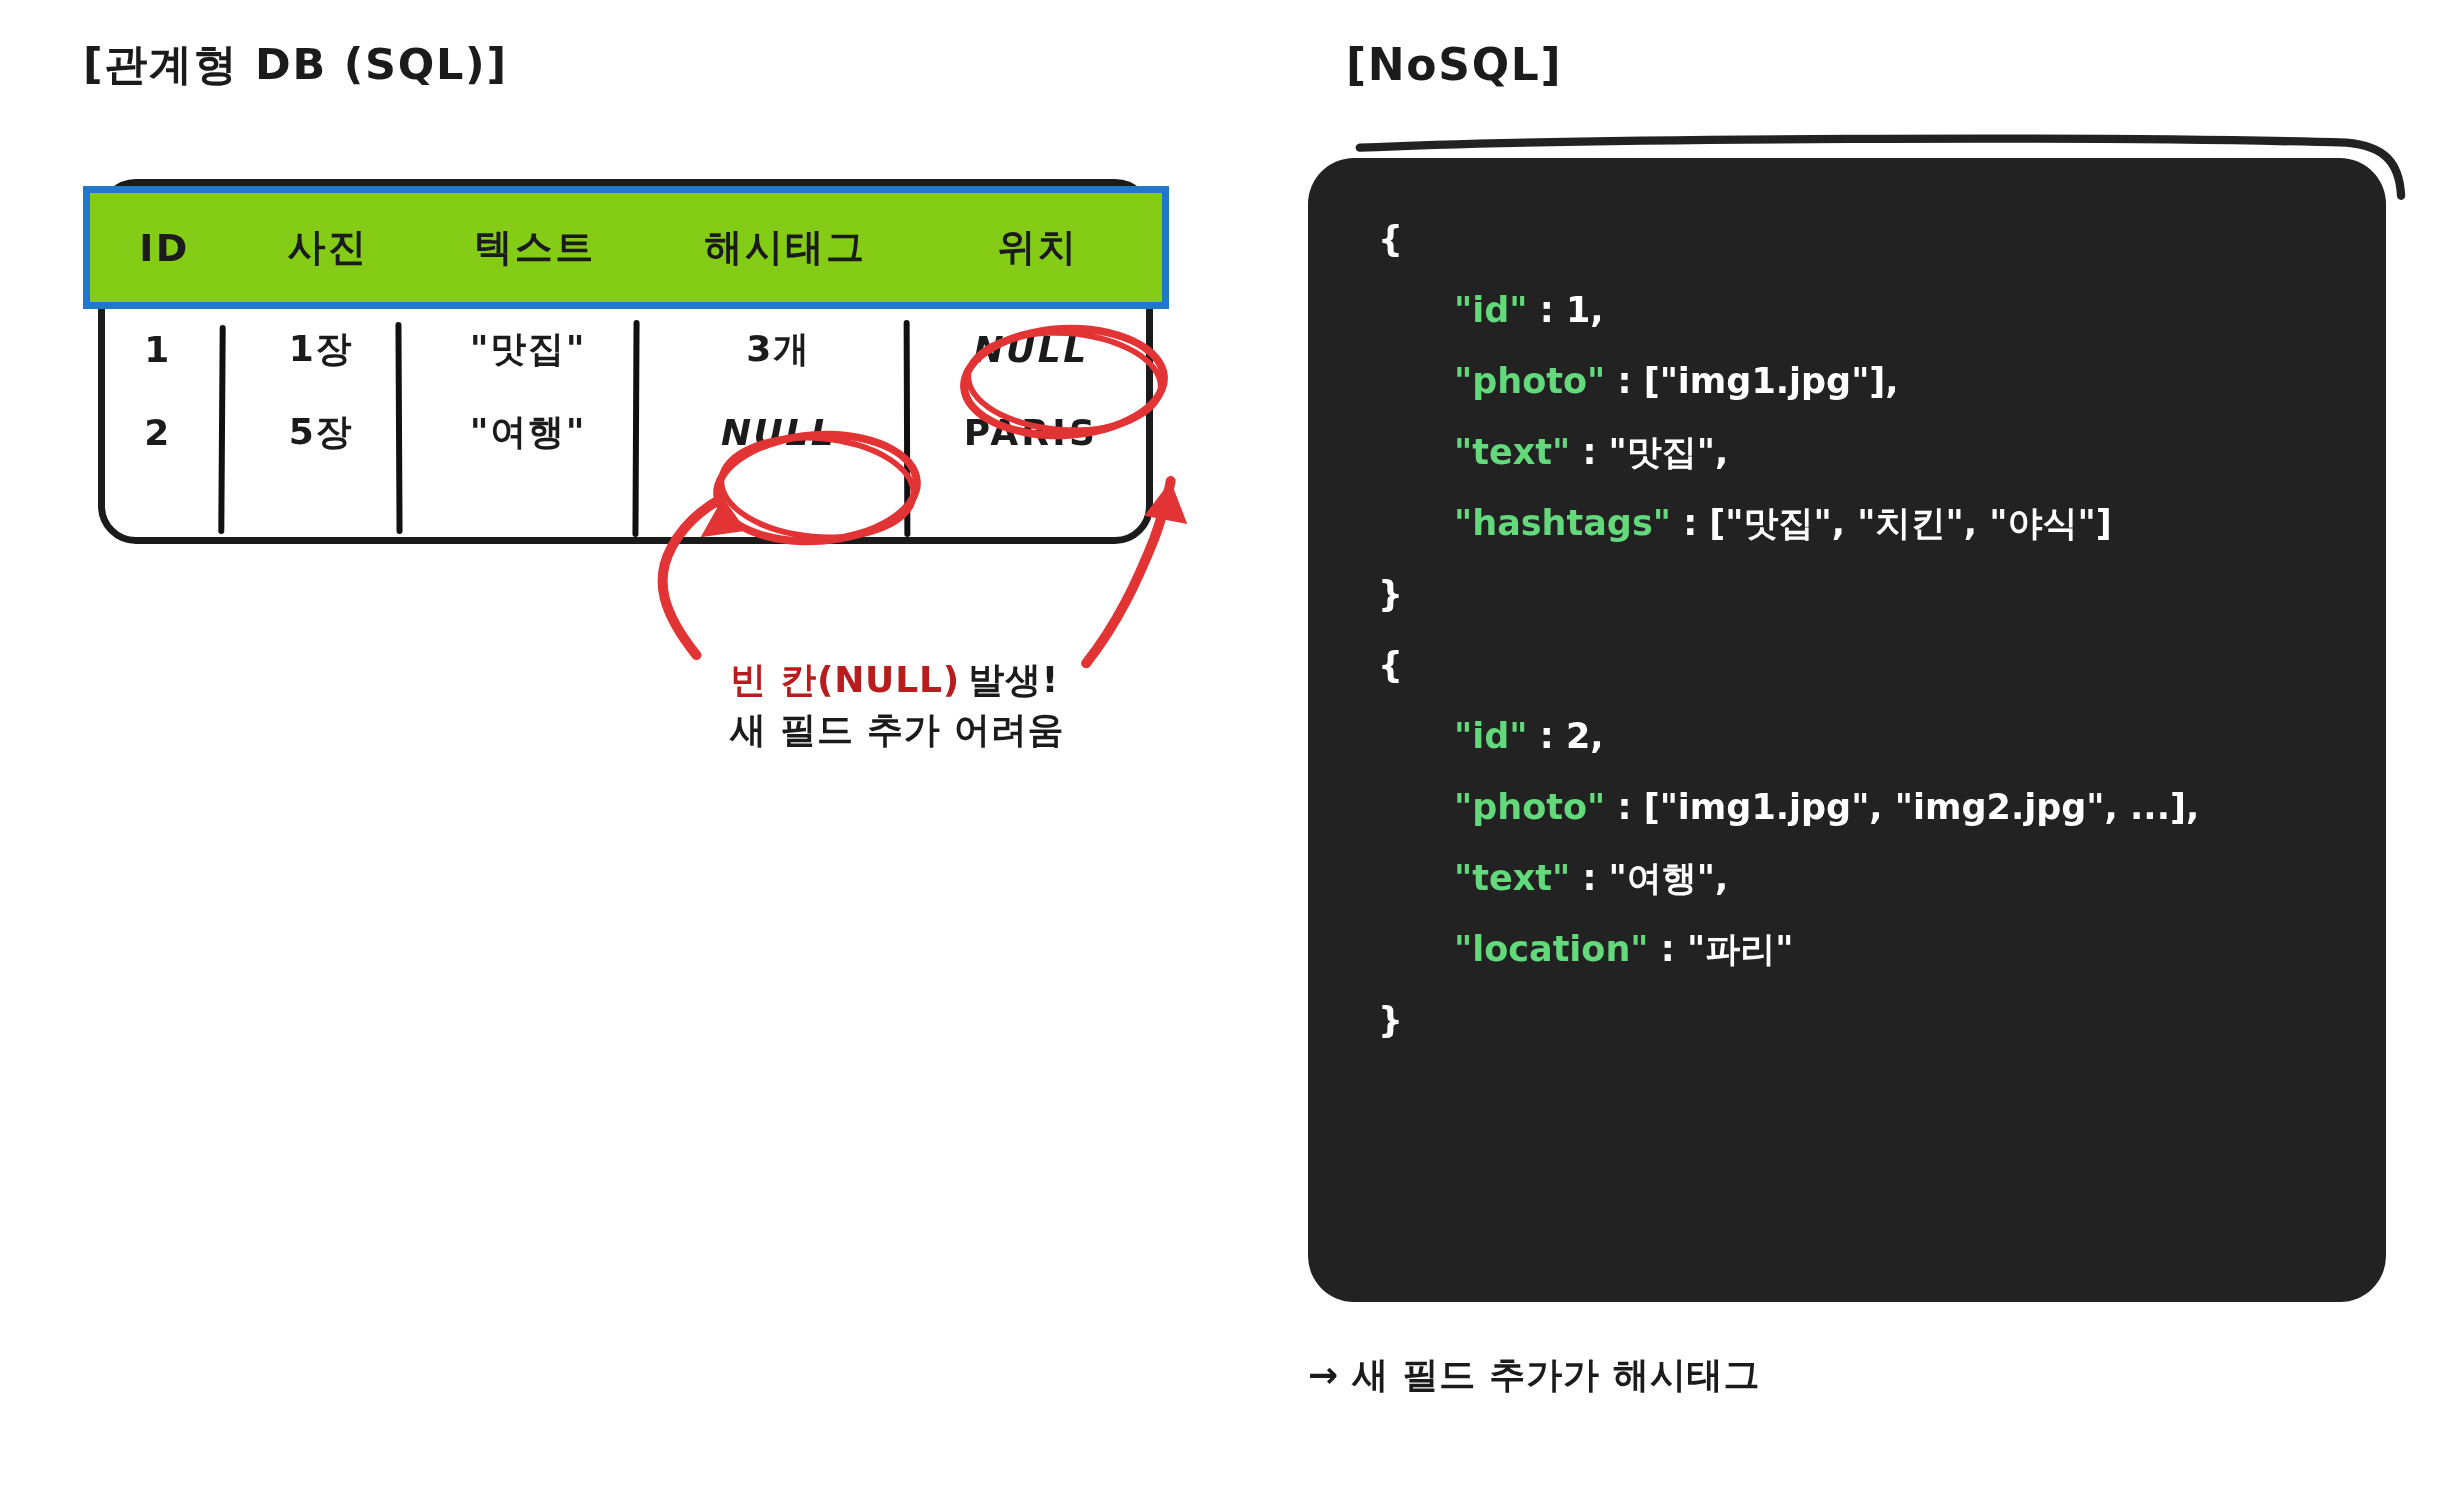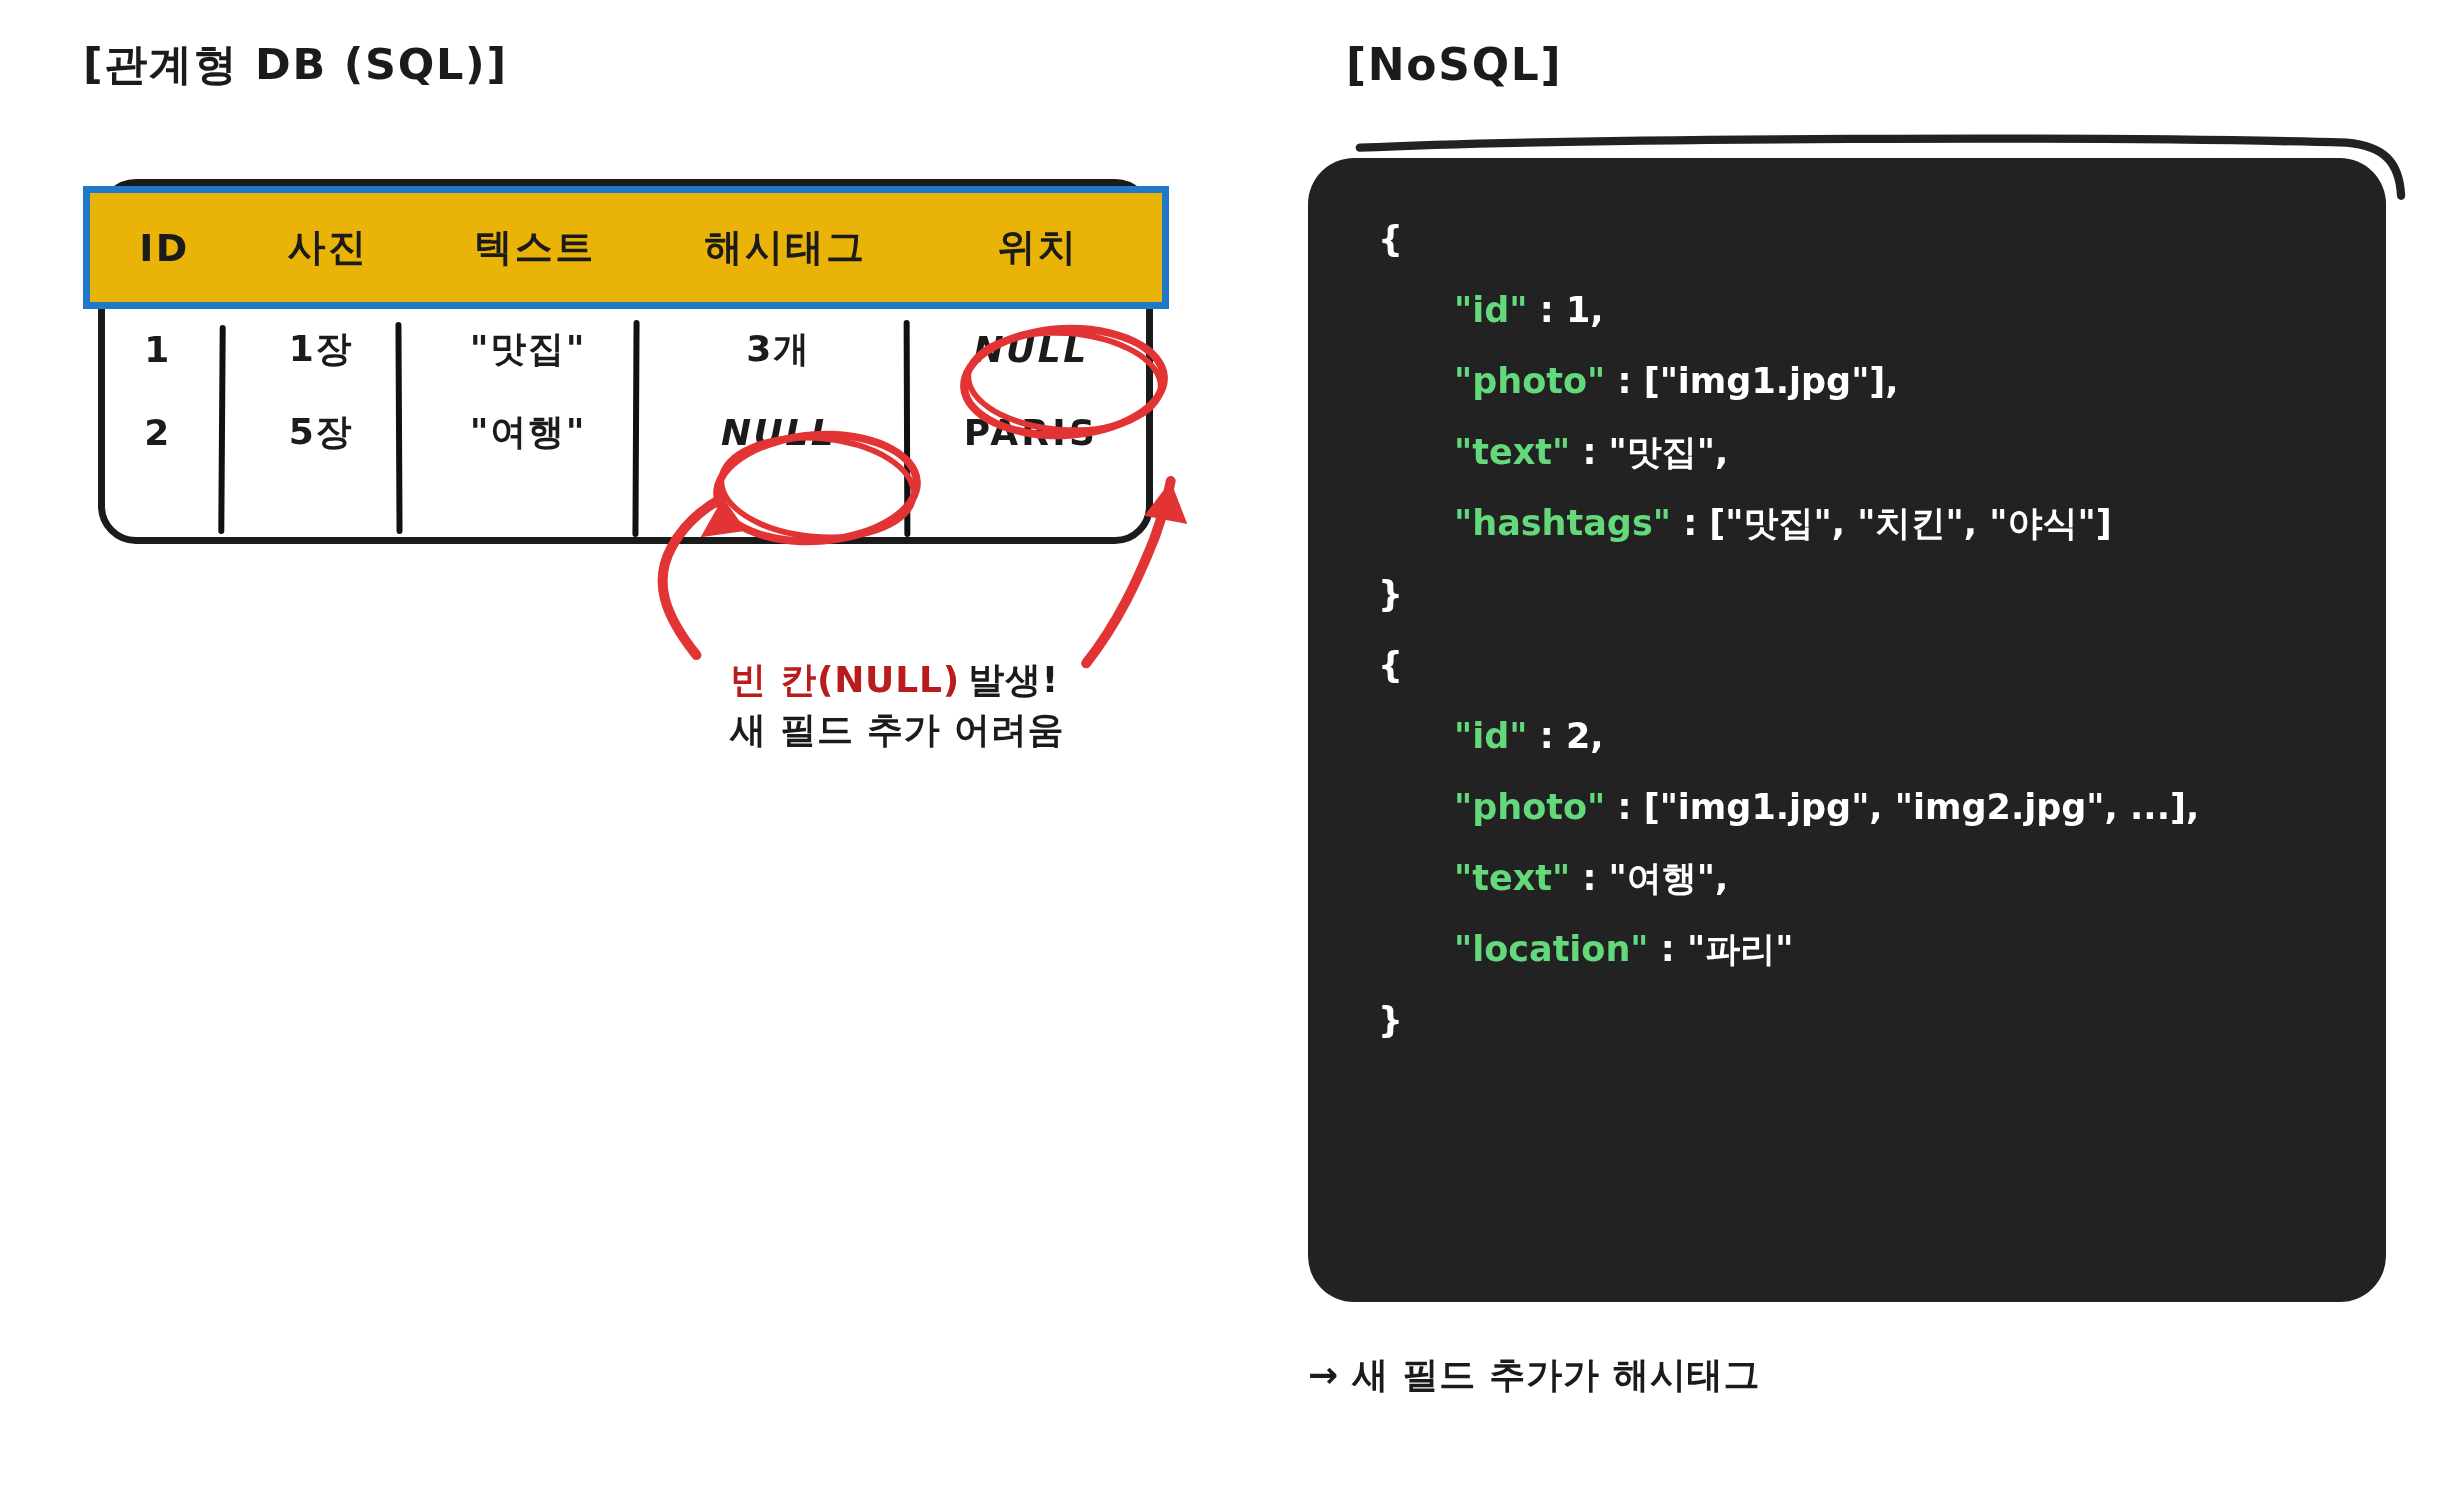--- a/index.html
+++ b/index.html
@@ -36,21 +36,21 @@
     border-radius:38px;
     box-sizing:border-box;
     background:#ffffff;
   }
   
   #table-header{
     position:absolute;left:83px;top:186px;
     width:1086px;height:123px;
     border:7.5px solid #1f78c8;
     box-sizing:border-box;
-    background:#eab308;
+    background:#84cc16;
     display:flex;
     align-items:center;
   }
   #table-header .cell{
     flex:0 0 auto;
     text-align:center;
     font-size:38px;
     letter-spacing:2.5px;
     white-space:nowrap;
   }

